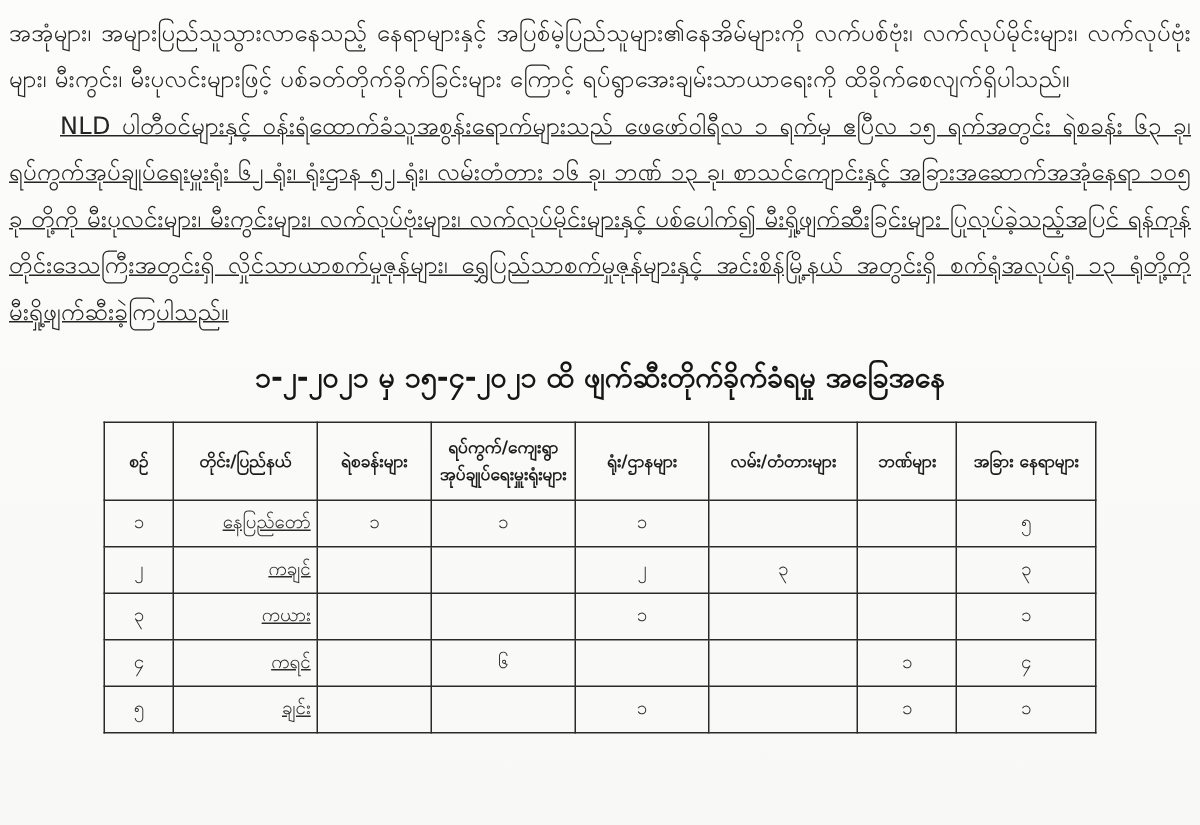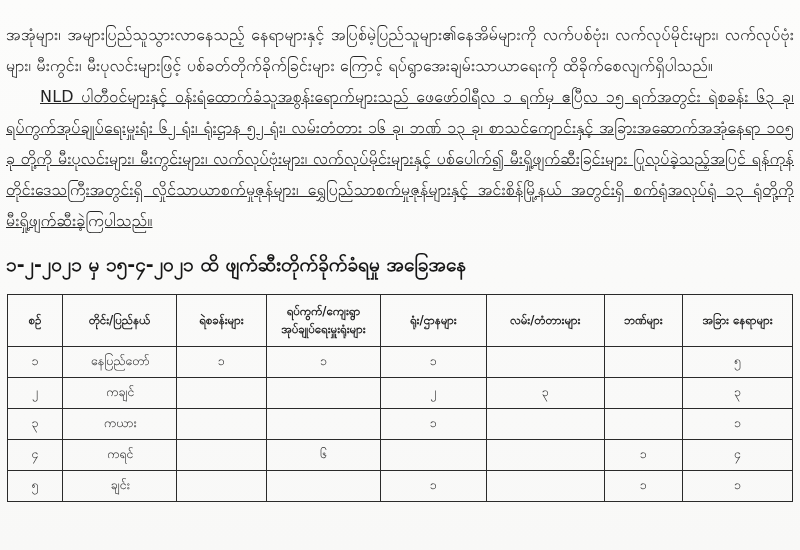--- a/index.html
+++ b/index.html
@@ -5,40 +5,41 @@
   * { margin: 0; padding: 0; box-sizing: border-box; }
   html, body {
     width: 800px; height: 550px;
     overflow: hidden;
     background: #fbfbfa;
     font-family: "DejaVu Sans", sans-serif;
     color: #1e1e1e;
   }
   .page {
     width: 800px; height: 550px;
-    padding: 19px 6px 0 6px;
+    padding: 6px 6px 0 6px;
     background: linear-gradient(180deg, #fcfcfb 0%, #f8f8f7 100%);
   }
   .para {
     font-size: 16px;
     line-height: 31px;
     text-align: justify;
     color: #242424;
     letter-spacing: 0.2px;
   }
   .para.indent { text-indent: 34px; text-decoration: underline; }
   .heading {
     margin-top: 16px;
+    text-align: center;
     font-weight: bold;
     font-size: 19px;
     color: #161616;
   }
   table.data {
     margin: 14px auto 0 auto;
-    width: 786px;
+    width: 662px;
     border-collapse: collapse;
     table-layout: fixed;
   }
   table.data th, table.data td {
     border: 1.6px solid #2a2a2a;
     padding: 2px 4px;
     overflow: hidden;
   }
   table.data th {
     font-size: 11.5px;
@@ -47,21 +48,21 @@
     height: 52px;
     line-height: 1.5;
     color: #1c1c1c;
   }
   table.data td {
     font-size: 12.5px;
     height: 31px;
     text-align: center;
     color: #2b2b2b;
   }
-  table.data td.region { text-align: center; padding-left: 6px; }
+  table.data td.region { text-align: right; padding-left: 6px; text-decoration: underline; }
   col.c-no    { width: 7%; }
   col.c-reg   { width: 14.5%; }
   col.c-pol   { width: 11.5%; }
   col.c-ward  { width: 14.5%; }
   col.c-off   { width: 13.5%; }
   col.c-road  { width: 15%; }
   col.c-bank  { width: 10%; }
   col.c-other { width: 14%; }
 </style>
 </head>

